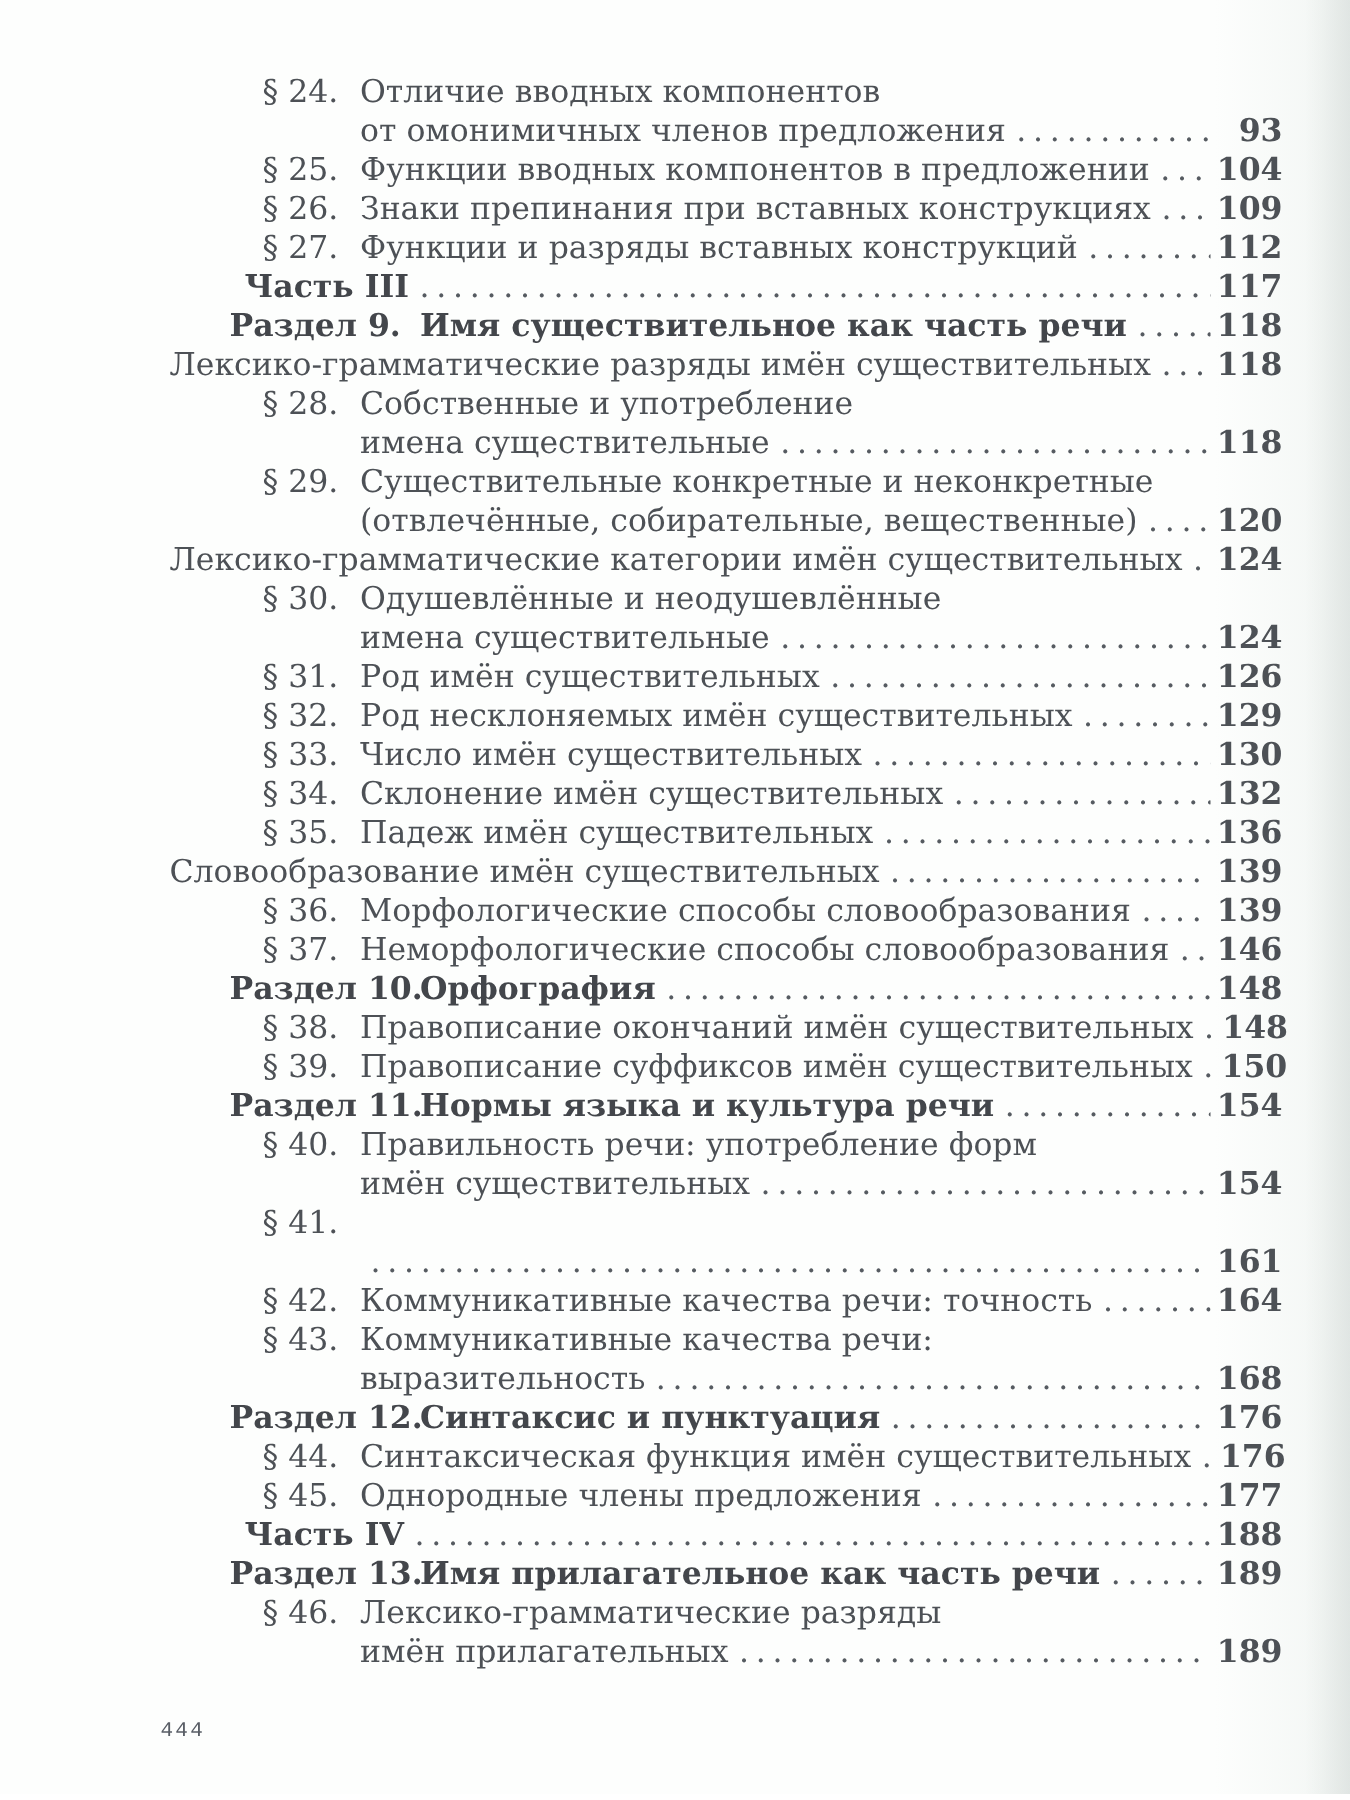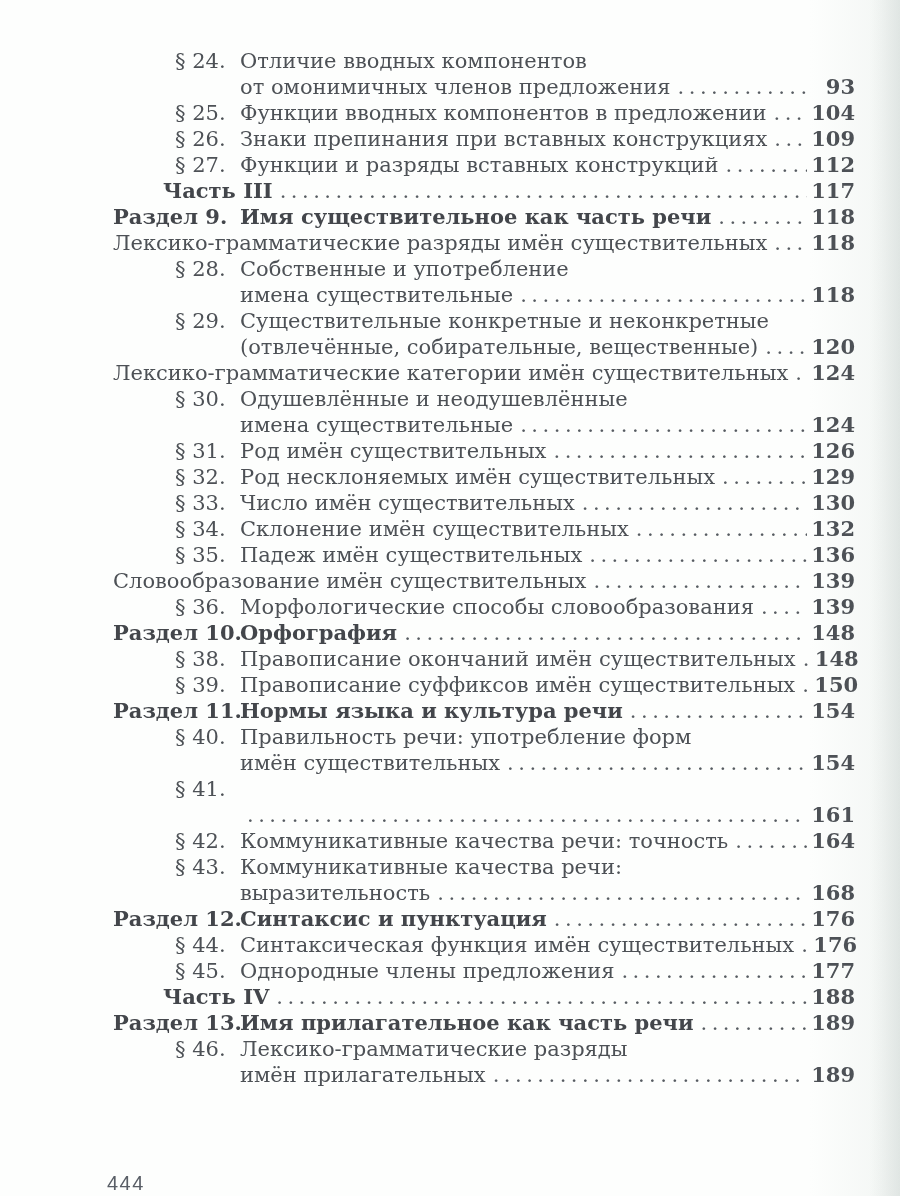--- a/index.html
+++ b/index.html
@@ -32,21 +32,21 @@
     font-size: 21px;
     line-height: 26px;
   }
   .row {
     display: flex;
     align-items: baseline;
   }
   .gap { }
   .lbl { flex-shrink: 0; white-space: nowrap; }
   .txt { flex-shrink: 0; white-space: nowrap; }
-  .r-sec  { font-weight: bold; color: #43464b; }
+  .r-sec  { font-weight: bold; color: #43464b; margin-left: 40px; }
   .r-part { font-weight: bold; color: #43464b; padding-left: 50px; }
   .r-sec .lbl  { width: 127px; }
   .r-item { padding-left: 62px; }
   .r-item .lbl { width: 65px; }
   .r-cont { padding-left: 127px; }
   .r-flush { padding-left: 0; }
   .leader {
     flex: 1 1 8px;
     min-width: 8px;
     overflow: hidden;
@@ -62,23 +62,23 @@
   .pg {
     flex-shrink: 0;
     min-width: 44px;
     text-align: right;
     font-weight: bold;
     color: #4d5156;
   }
   .folio {
     position: absolute;
     left: 107px;
-    top: 1172px;
-    font-family: Liberation Sans, sans-serif;
-    font-size: 20px;
+    top: 1146px;
+    font-family: Liberation Mono, monospace;
+    font-size: 14px;
     letter-spacing: 1.5px;
     color: #595e66;
   }
 </style>
 </head>
 <body>
 
 <div class="page">
 
   <div class="toc">
@@ -226,20 +226,26 @@
         <span class="pg">139</span>
       </div>
 
       <div class="row r-item">
         <span class="lbl">§ 36.</span>
         <span class="txt">Морфологические способы словообразования</span>
         <span class="leader"></span>
         <span class="pg">139</span>
       </div>
 
+      <div class="row r-item">
+        <span class="lbl">§ 37.</span>
+        <span class="txt">Неморфологические способы словообразования</span>
+        <span class="leader"></span>
+        <span class="pg">146</span>
+      </div>
 
       <div class="row r-sec">
         <span class="lbl">Раздел 10.</span>
         <span class="txt">Орфография</span>
         <span class="leader"></span>
         <span class="pg">148</span>
       </div>
 
       <div class="row r-item">
         <span class="lbl">§ 38.</span>

